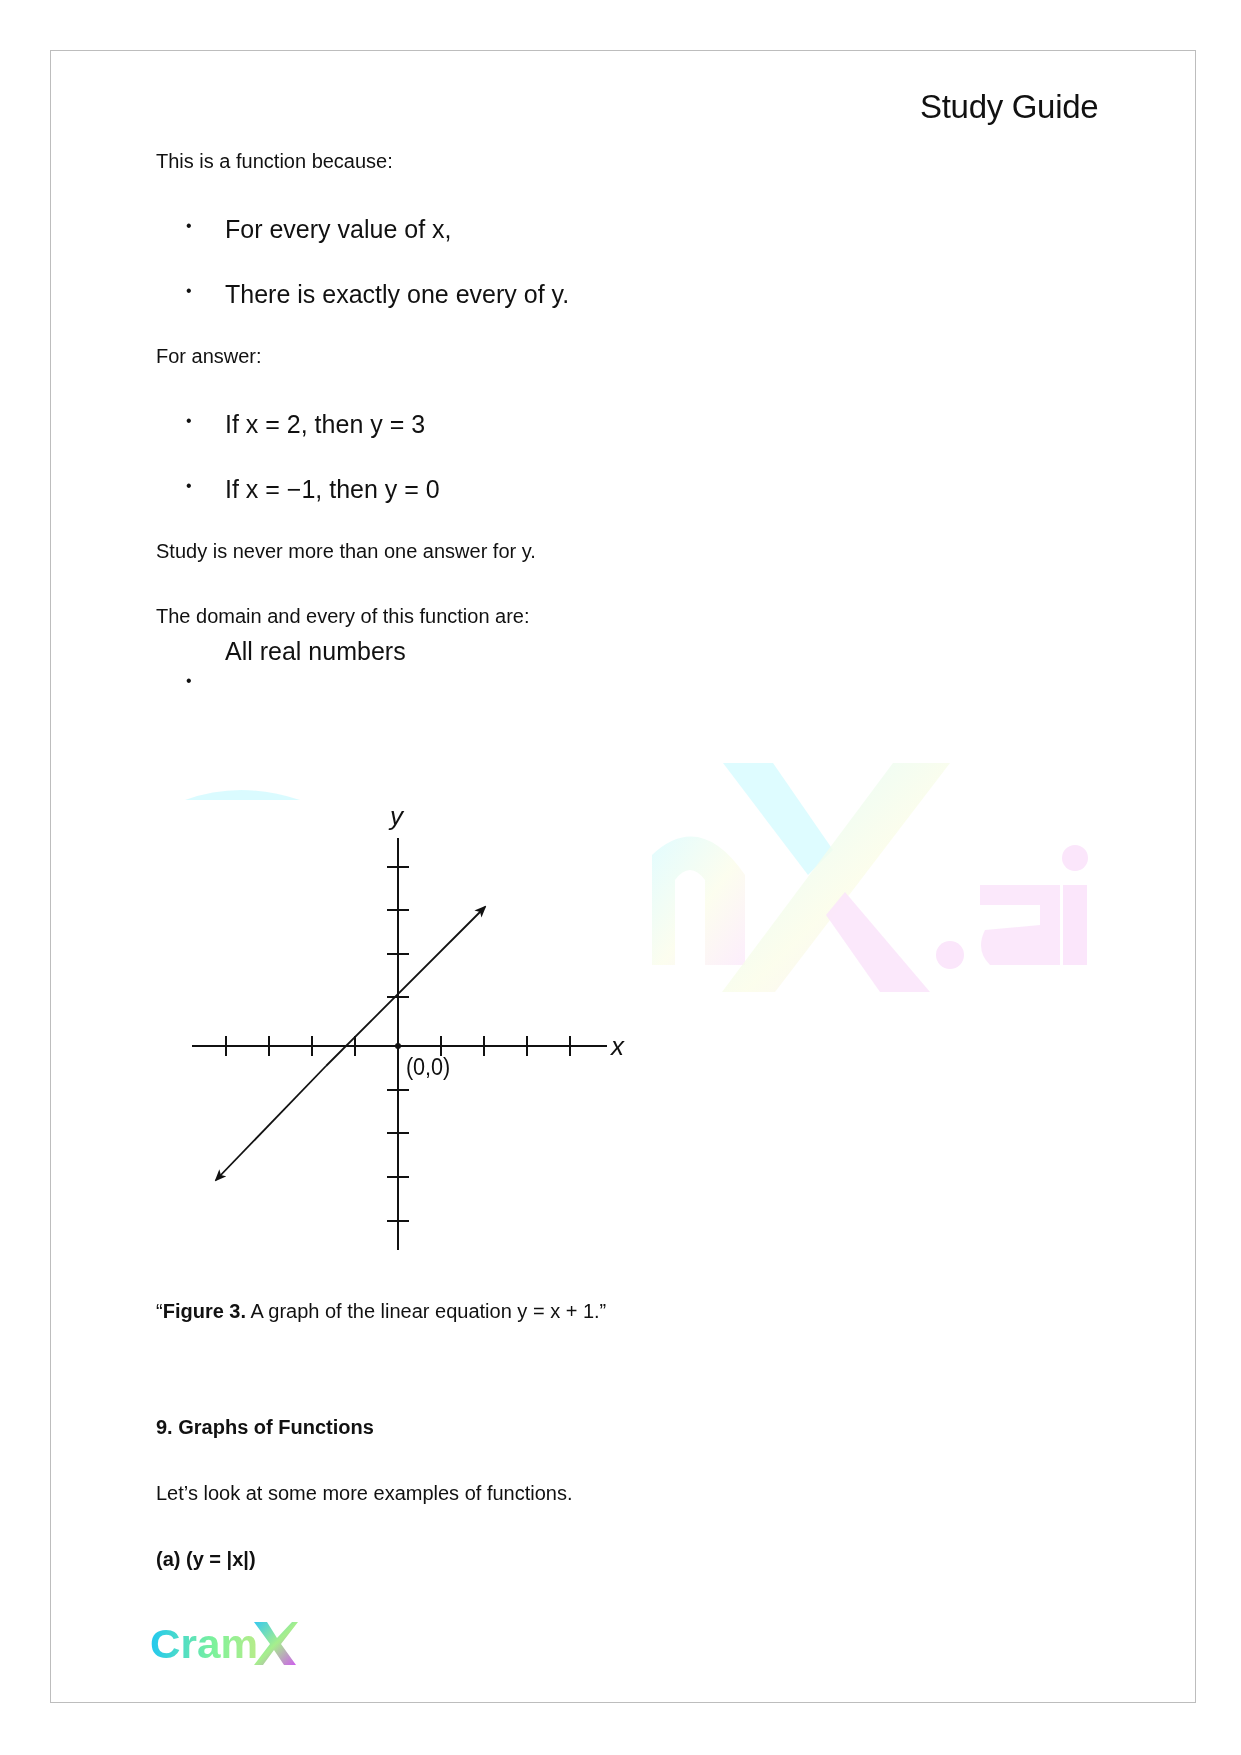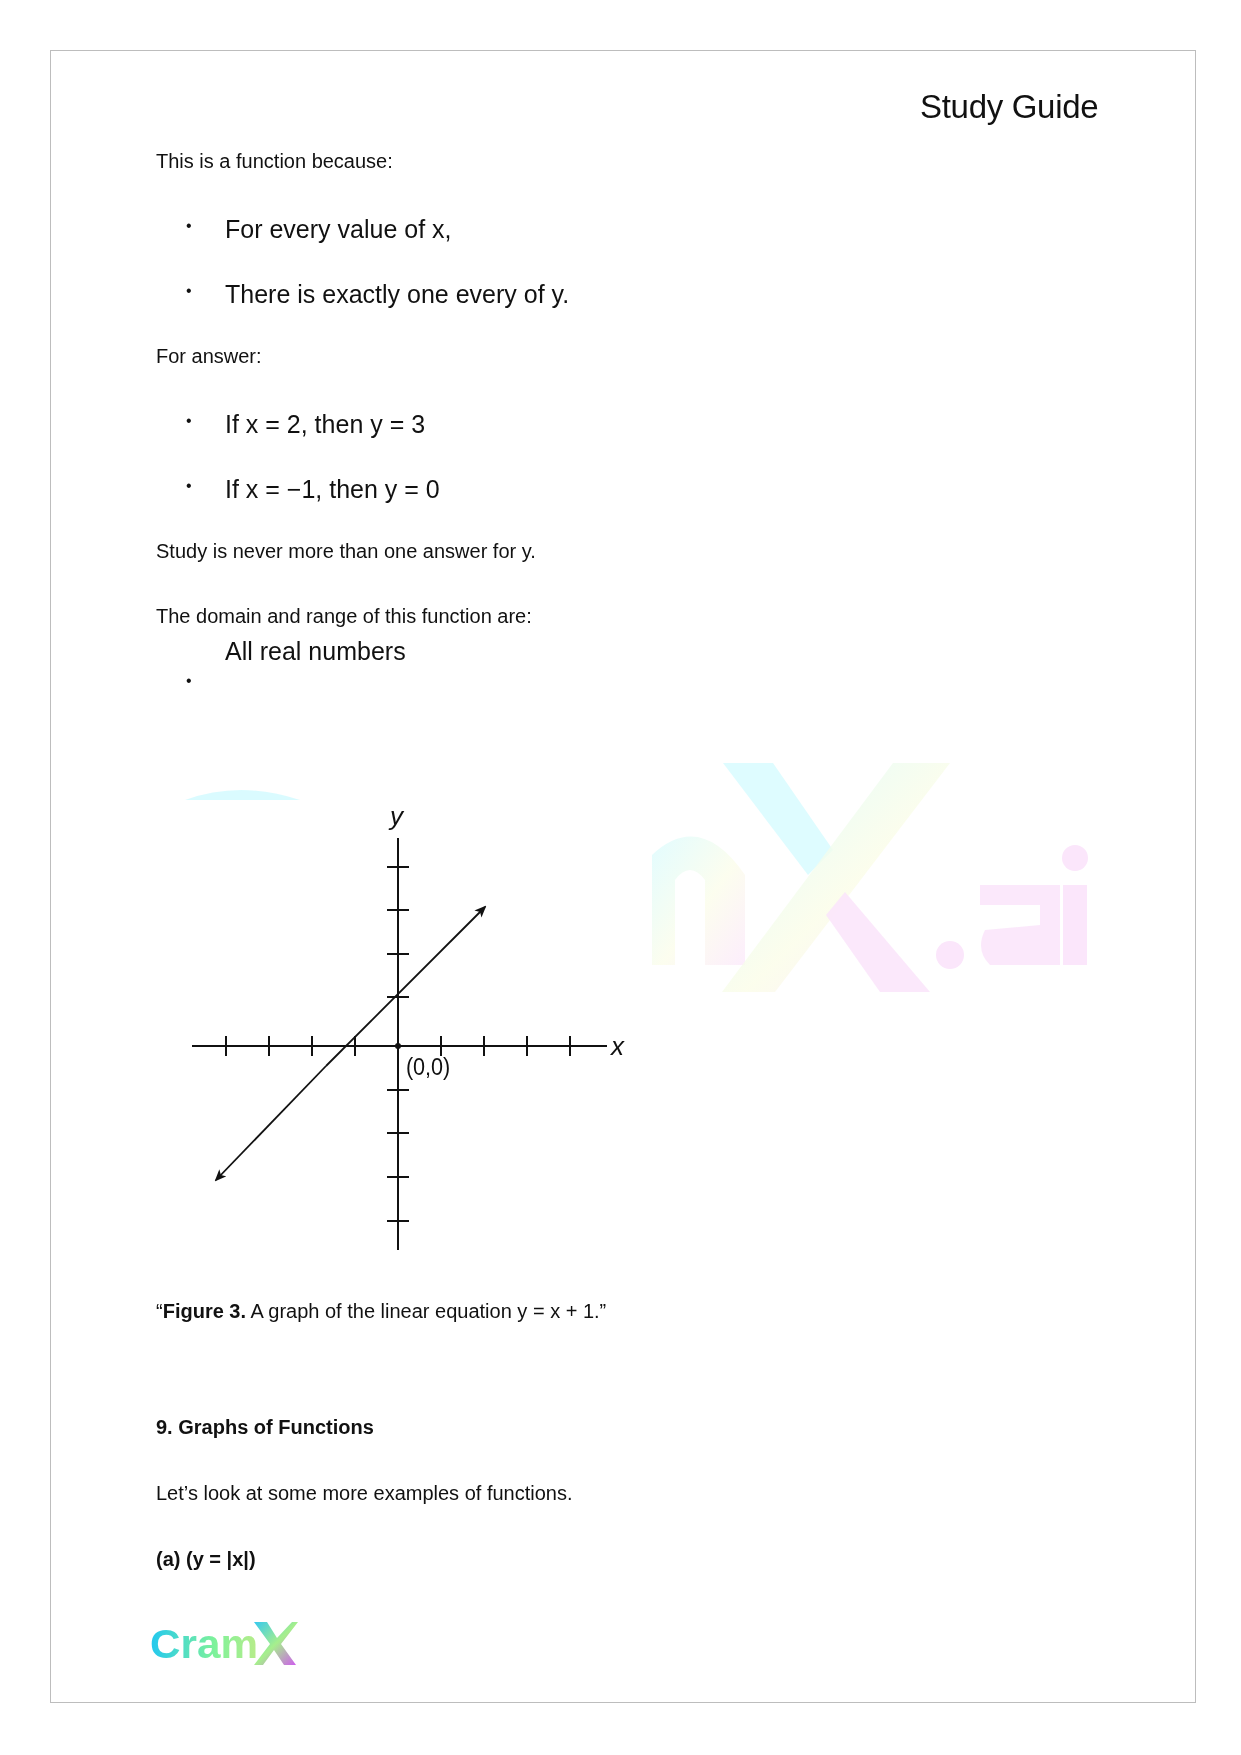--- a/index.html
+++ b/index.html
@@ -54,21 +54,21 @@
 <div class="abs p" style="top:345px">For answer:</div>
 
 <div class="abs bullet" style="top:412px">•</div>
 <div class="abs li" style="top:410px">If x = 2, then y = 3</div>
 
 <div class="abs bullet" style="top:477px">•</div>
 <div class="abs li" style="top:475px">If x = −1, then y = 0</div>
 
 <div class="abs p" style="top:540px">Study is never more than one answer for y.</div>
 
-<div class="abs p" style="top:605px">The domain and range of this function are:</div>
+<div class="abs p" style="top:605px">The domain and every of this function are:</div>
 
 <div class="abs bullet" style="top:672px">•</div>
 <div class="abs li" style="top:637px">All real numbers</div>
 
 <svg class="graph" width="460" height="460" viewBox="185 795 460 460">
   <defs>
     <marker id="arr" markerWidth="12" markerHeight="10" refX="10" refY="5" orient="auto" markerUnits="userSpaceOnUse">
       <path d="M0,0 L12,5 L0,10 L3,5 Z" fill="#111"></path>
     </marker>
   </defs>

